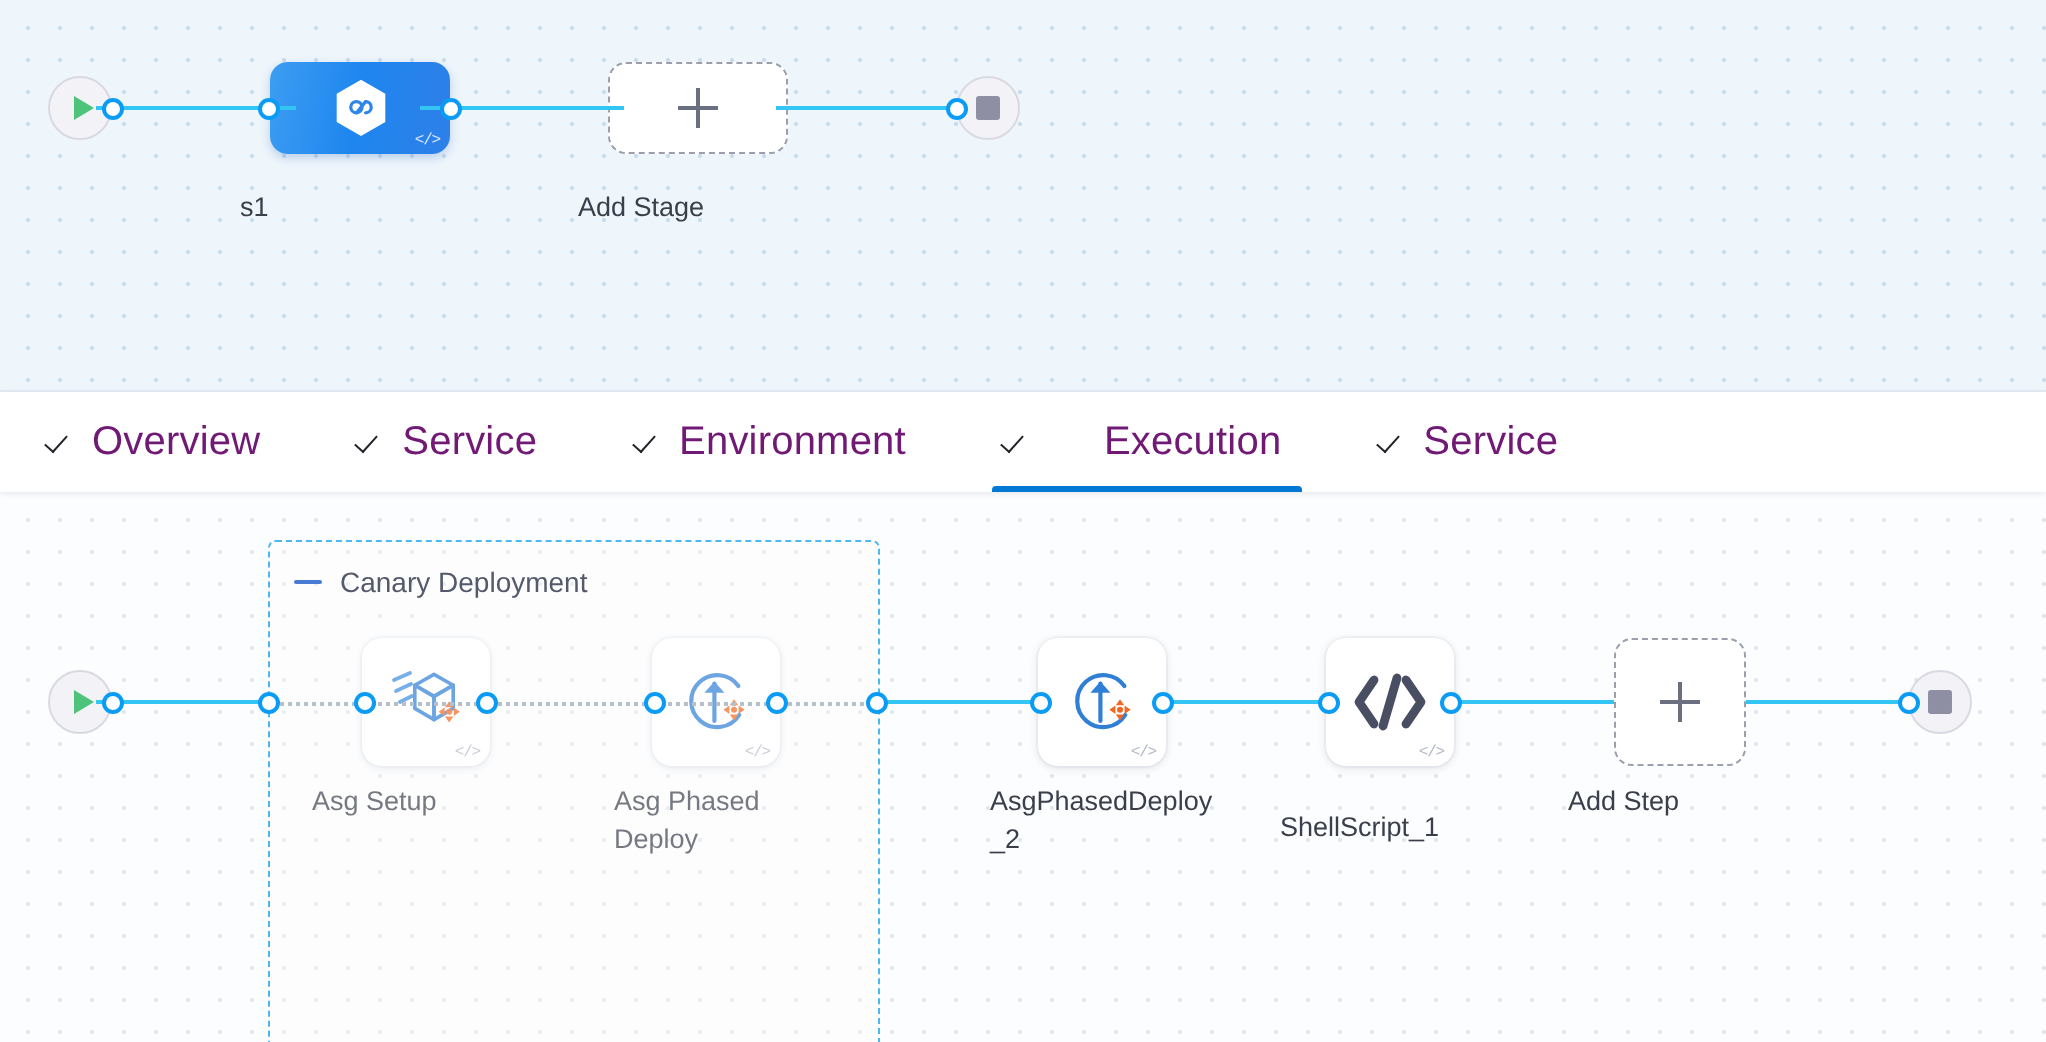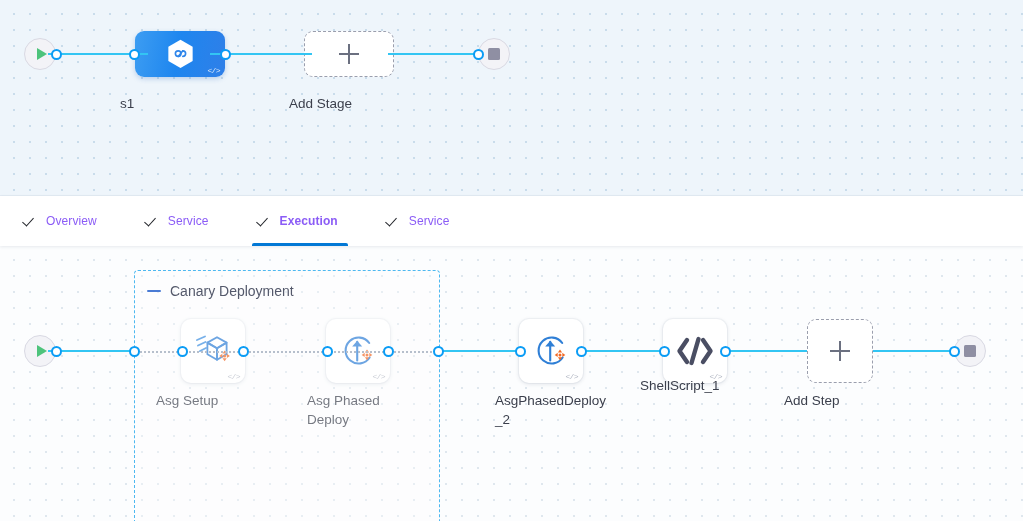--- a/index.html
+++ b/index.html
@@ -79,26 +79,26 @@
   .tab .tick::before {
     content: "";
     position: absolute;
     left: 1px; top: 0px;
     width: 5px; height: 10px;
     border: solid #22242a;
     border-width: 0 1.8px 1.8px 0;
     transform: rotate(42deg);
   }
   .tab .lbl {
-    font-size: 12px;
-    color: #8b5cf6;
+    font-size: 20px;
+    color: #701a75;
     letter-spacing: .1px;
     white-space: nowrap;
   }
-  .tab.active .lbl { font-weight: 700; }
+  .tab.active .lbl { font-weight: 400; margin-left: 28px; }
   .tab.active::after {
     content: "";
     position: absolute;
     left: -4px; right: -8px;
     bottom: 0;
     height: 3px;
     background: #0278d5;
     border-radius: 2px 2px 0 0;
   }
 
@@ -305,20 +305,24 @@
   </div>
 
   <div class="tabbar">
     <div class="tab">
       <span class="tick"></span>
       <span class="lbl">Overview</span>
     </div>
     <div class="tab">
       <span class="tick"></span>
       <span class="lbl">Service</span>
+    </div>
+    <div class="tab">
+      <span class="tick"></span>
+      <span class="lbl">Environment</span>
     </div>
     <div class="tab active">
       <span class="tick"></span>
       <span class="lbl">Execution</span>
     </div>
     <div class="tab">
       <span class="tick"></span>
       <span class="lbl">Service</span>
     </div>
   </div>
@@ -430,21 +434,21 @@
             <path d="M13 6 L5.5 17 L13 28"></path>
             <path d="M29 6 L36.5 17 L29 28"></path>
             <path d="M24.5 5 L17.5 29"></path>
           </g>
         </svg>
         <span class="codebadge grey">&lt;/&gt;</span>
       </div>
       <div class="port" style="left:-4px; top:26.5px;"></div>
       <div class="port" style="left:57px; top:26.5px;"></div>
     </div>
-    <div class="nlabel" style="left:640px; top:130px; width:112px;">ShellScript_1</div>
+    <div class="nlabel" style="left:640px; top:158px; width:112px;">ShellScript_1</div>
 
     <div class="node" style="left:807px; top:73px;">
       <div class="add-box" style="width:66px; height:64px;">
         <div class="plus"></div>
       </div>
     </div>
     <div class="nlabel" style="left:784px; top:145px; width:112px;">Add Step</div>
 
     <div class="node" style="left:949px; top:89px;">
       <div class="terminal" style="margin-left:5px;">

